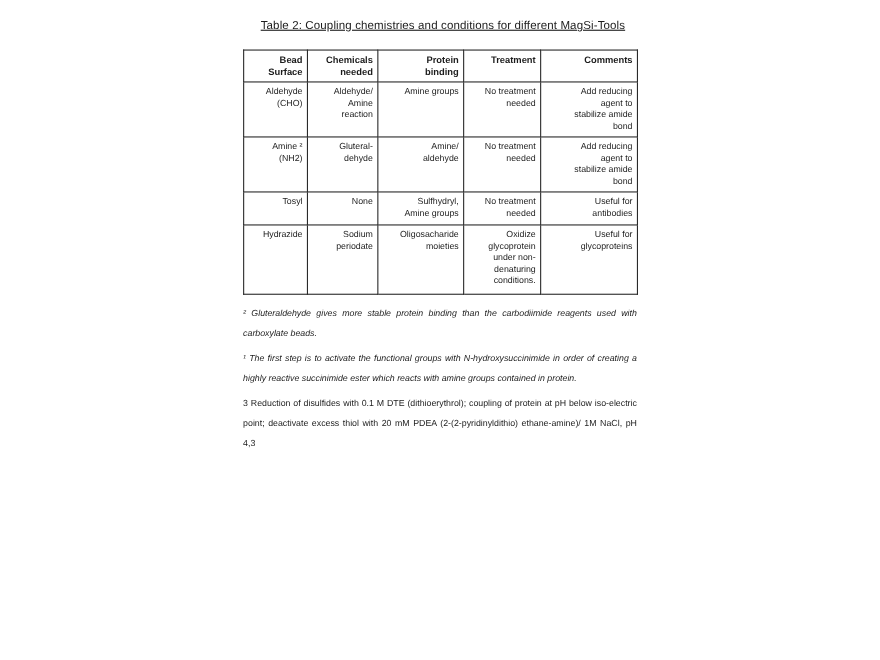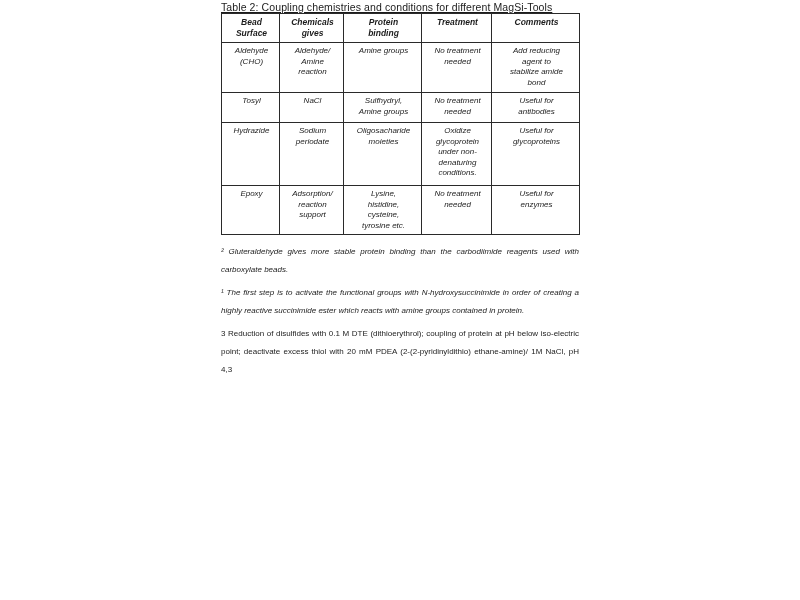--- a/index.html
+++ b/index.html
@@ -16,40 +16,39 @@
     position: absolute;
     left: 221px;
     top: 2px;
     width: 358px;
   }
   .title {
     font-size: 10.5px;
     line-height: 11px;
     text-decoration: underline;
     white-space: nowrap;
-    margin: 0;
+    margin: 16px;
     letter-spacing: 0.1px;
   }
   table.coupling {
     border-collapse: collapse;
     table-layout: fixed;
     width: 358px;
     margin: 0;
   }
   table.coupling th,
   table.coupling td {
     border: 1px solid #2a2a2a;
     vertical-align: top;
-    text-align: center;
+    text-align: right;
     padding: 3px 4px 3px 6px;
     font-size: 8px;
     line-height: 10.5px;
     white-space: pre-line;
     overflow: hidden;
-    font-style: italic;
   }
   table.coupling th {
     font-weight: bold;
     font-size: 8.5px;
     line-height: 11px;
   }
   thead tr        { height: 25px; }
   tbody tr.r0     { height: 90px; }
   tbody tr.r1     { height: 50px; }
   tbody tr.r2     { height: 79px; }
@@ -83,21 +82,21 @@
       <col style="width:64px">
       <col style="width:78px">
       <col style="width:70px">
       <col style="width:88px">
     </colgroup>
     <thead>
       <tr>
         <th>Bead
 Surface</th>
         <th>Chemicals
-gives</th>
+needed</th>
         <th>Protein
 binding</th>
         <th>Treatment</th>
         <th>Comments</th>
       </tr>
     </thead>
     <tbody>
       <tr class="r1">
         <td>Aldehyde
 (CHO)</td>
@@ -105,23 +104,37 @@
 Amine
 reaction</td>
         <td>Amine groups</td>
         <td>No treatment
 needed</td>
         <td>Add reducing
 agent to
 stabilize amide
 bond</td>
       </tr>
+      <tr class="r3">
+        <td>Amine ²
+(NH2)</td>
+        <td>Gluteral-
+dehyde</td>
+        <td>Amine/
+aldehyde</td>
+        <td>No treatment
+needed</td>
+        <td>Add reducing
+agent to
+stabilize amide
+bond</td>
+      </tr>
       <tr class="r4">
         <td>Tosyl</td>
-        <td>NaCl</td>
+        <td>None</td>
         <td>Sulfhydryl,
 Amine groups</td>
         <td>No treatment
 needed</td>
         <td>Useful for
 antibodies</td>
       </tr>
       <tr class="r5">
         <td>Hydrazide</td>
         <td>Sodium
@@ -129,34 +142,20 @@
         <td>Oligosacharide
 moieties</td>
         <td>Oxidize
 glycoprotein
 under non-
 denaturing
 conditions.</td>
         <td>Useful for
 glycoproteins</td>
       </tr>
-      <tr class="r6">
-        <td>Epoxy</td>
-        <td>Adsorption/
-reaction
-support</td>
-        <td>Lysine,
-histidine,
-cysteine,
-tyrosine etc.</td>
-        <td>No treatment
-needed</td>
-        <td>Useful for
-enzymes</td>
-      </tr>
     </tbody>
   </table>
 
   <div class="footnotes">
     <p class="italic">² Gluteraldehyde gives more stable protein binding than the carbodiimide reagents used with carboxylate beads.</p>
     <p class="italic">¹ The first step is to activate the functional groups with N-hydroxysuccinimide in order of creating a highly reactive succinimide ester which reacts with amine groups contained in protein.</p>
     <p>3 Reduction of disulfides with 0.1 M DTE (dithioerythrol); coupling of protein at pH below iso-electric point; deactivate excess thiol with 20 mM PDEA (2-(2-pyridinyldithio) ethane-amine)/ 1M NaCl, pH 4,3</p>
   </div>
 
 </div>

